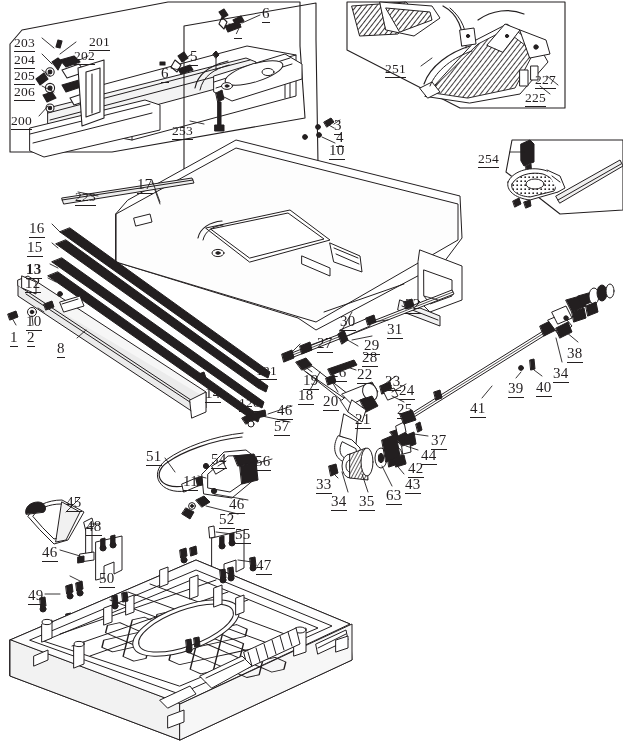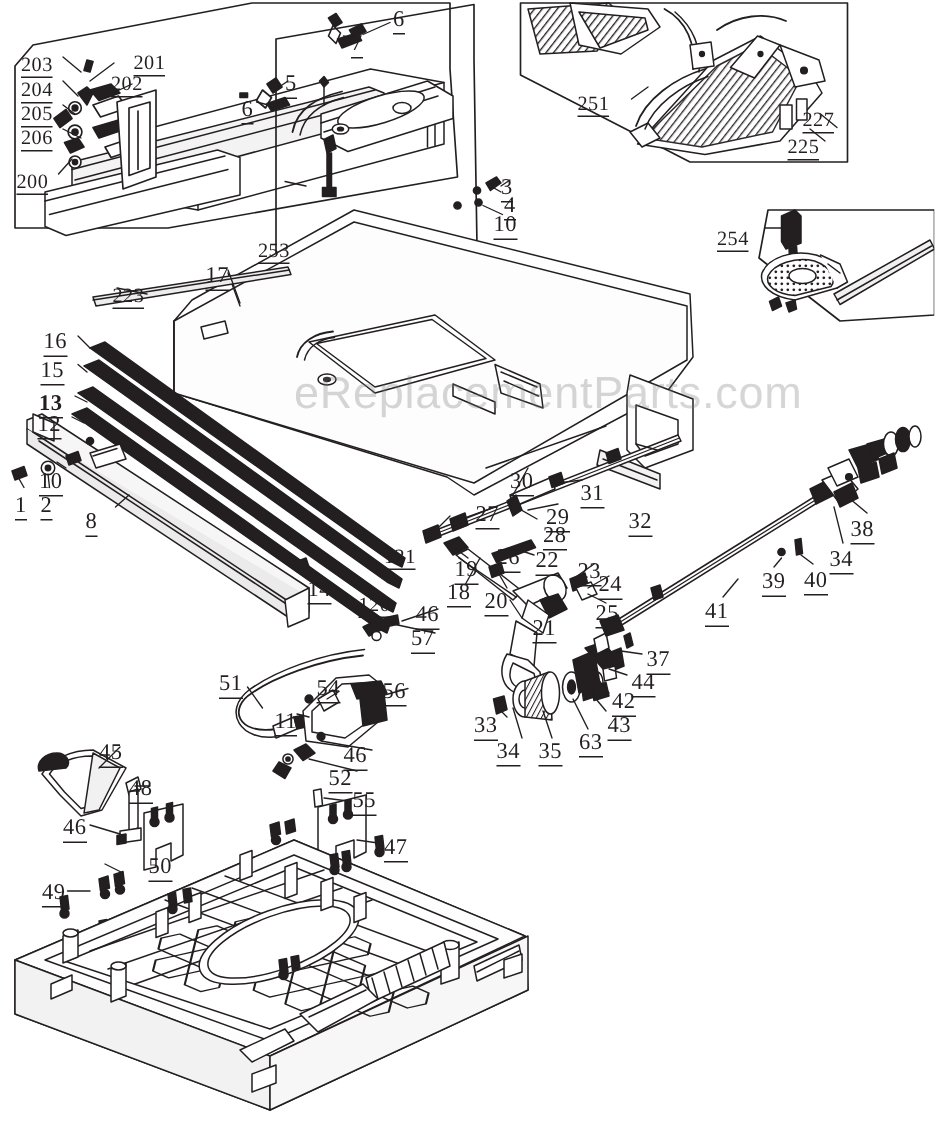--- a/index.html
+++ b/index.html
@@ -559,38 +559,37 @@
           <path d="M228,568 L233,567 L234,576 L229,577 Z" fill="#231f20"></path>
           <circle cx="231" cy="578" r="3" fill="#231f20"></circle>
           <path d="M250,558 L255,557 L256,566 L251,567 Z" fill="#231f20"></path>
           <circle cx="253" cy="568" r="3" fill="#231f20"></circle>
         </g>
       </g>
 
     </g>
   </svg>
 
-  <div class="wm">eReplacementParts.com</div>
 
   <div id="callout-layer">
       <div class="callout sm" style="left: 14px; top: 36px;"><u>203</u></div>
       <div class="callout sm" style="left: 14px; top: 53px;"><u>204</u></div>
       <div class="callout sm" style="left: 14px; top: 69px;"><u>205</u></div>
       <div class="callout sm" style="left: 14px; top: 85px;"><u>206</u></div>
       <div class="callout sm" style="left: 11px; top: 114px;"><u>200</u></div>
       <div class="callout sm" style="left: 63px; top: 35px; padding-left: 26px;"><u>201</u></div>
       <div class="callout sm" style="left: 74px; top: 49px;"><u>202</u></div>
       <div class="callout" style="left: 262px; top: 6px;"><u>6</u></div>
       <div class="callout" style="left: 234px; top: 22px;"><u>7</u></div>
       <div class="callout" style="left: 190px; top: 49px;"><u>5</u></div>
       <div class="callout" style="left: 161px; top: 66px;"><u>6</u></div>
       <div class="callout sm" style="left: 385px; top: 62px;"><u>251</u></div>
       <div class="callout sm" style="left: 535px; top: 73px;"><u>227</u></div>
       <div class="callout sm" style="left: 525px; top: 91px;"><u>225</u></div>
-      <div class="callout sm" style="left: 172px; top: 124px; margin-top: 36px;"><u>253</u></div>
+      <div class="callout sm" style="left: 172px; top: 124px;"><u>253</u></div>
       <div class="callout" style="left: 334px; top: 118px;"><u>3</u></div>
       <div class="callout" style="left: 336px; top: 130px;"><u>4</u></div>
       <div class="callout" style="left: 329px; top: 143px;"><u>10</u></div>
       <div class="callout sm" style="left: 478px; top: 152px;"><u>254</u></div>
       <div class="callout" style="left: 137px; top: 177px;"><u>17</u></div>
       <div class="callout sm" style="left: 75px; top: 190px;"><u>223</u></div>
       <div class="callout" style="left: 29px; top: 221px;"><u>16</u></div>
       <div class="callout" style="left: 27px; top: 240px;"><u>15</u></div>
       <div class="callout" style="left: 26px; top: 262px; font-weight: bold;"><u>13</u></div>
       <div class="callout" style="left: 25px; top: 276px;"><u>12</u></div>
@@ -602,21 +601,21 @@
       <div class="callout sm" style="left: 256px; top: 364px;"><u>121</u></div>
       <div class="callout sm" style="left: 239px; top: 396px;"><u>120</u></div>
       <div class="callout" style="left: 277px; top: 403px;"><u>46</u></div>
       <div class="callout" style="left: 274px; top: 419px;"><u>57</u></div>
       <div class="callout" style="left: 283px; top: 365px; margin-left: 48px;"><u>26</u></div>
       <div class="callout" style="left: 317px; top: 336px;"><u>27</u></div>
       <div class="callout" style="left: 362px; top: 350px;"><u>28</u></div>
       <div class="callout" style="left: 364px; top: 338px;"><u>29</u></div>
       <div class="callout" style="left: 340px; top: 314px;"><u>30</u></div>
       <div class="callout" style="left: 387px; top: 322px;"><u>31</u></div>
-      <div class="callout" style="left: 419px; top: 297px; margin-top: 44px;"><u>32</u></div>
+      <div class="callout" style="left: 405px; top: 297px;"><u>32</u></div>
       <div class="callout" style="left: 303px; top: 373px;"><u>19</u></div>
       <div class="callout" style="left: 298px; top: 388px;"><u>18</u></div>
       <div class="callout" style="left: 323px; top: 394px;"><u>20</u></div>
       <div class="callout" style="left: 335px; top: 412px; margin-left: 20px;"><u>21</u></div>
       <div class="callout" style="left: 357px; top: 367px;"><u>22</u></div>
       <div class="callout" style="left: 385px; top: 374px;"><u>23</u></div>
       <div class="callout" style="left: 399px; top: 383px;"><u>24</u></div>
       <div class="callout" style="left: 397px; top: 402px;"><u>25</u></div>
       <div class="callout" style="left: 431px; top: 433px;"><u>37</u></div>
       <div class="callout" style="left: 421px; top: 448px;"><u>44</u></div>

